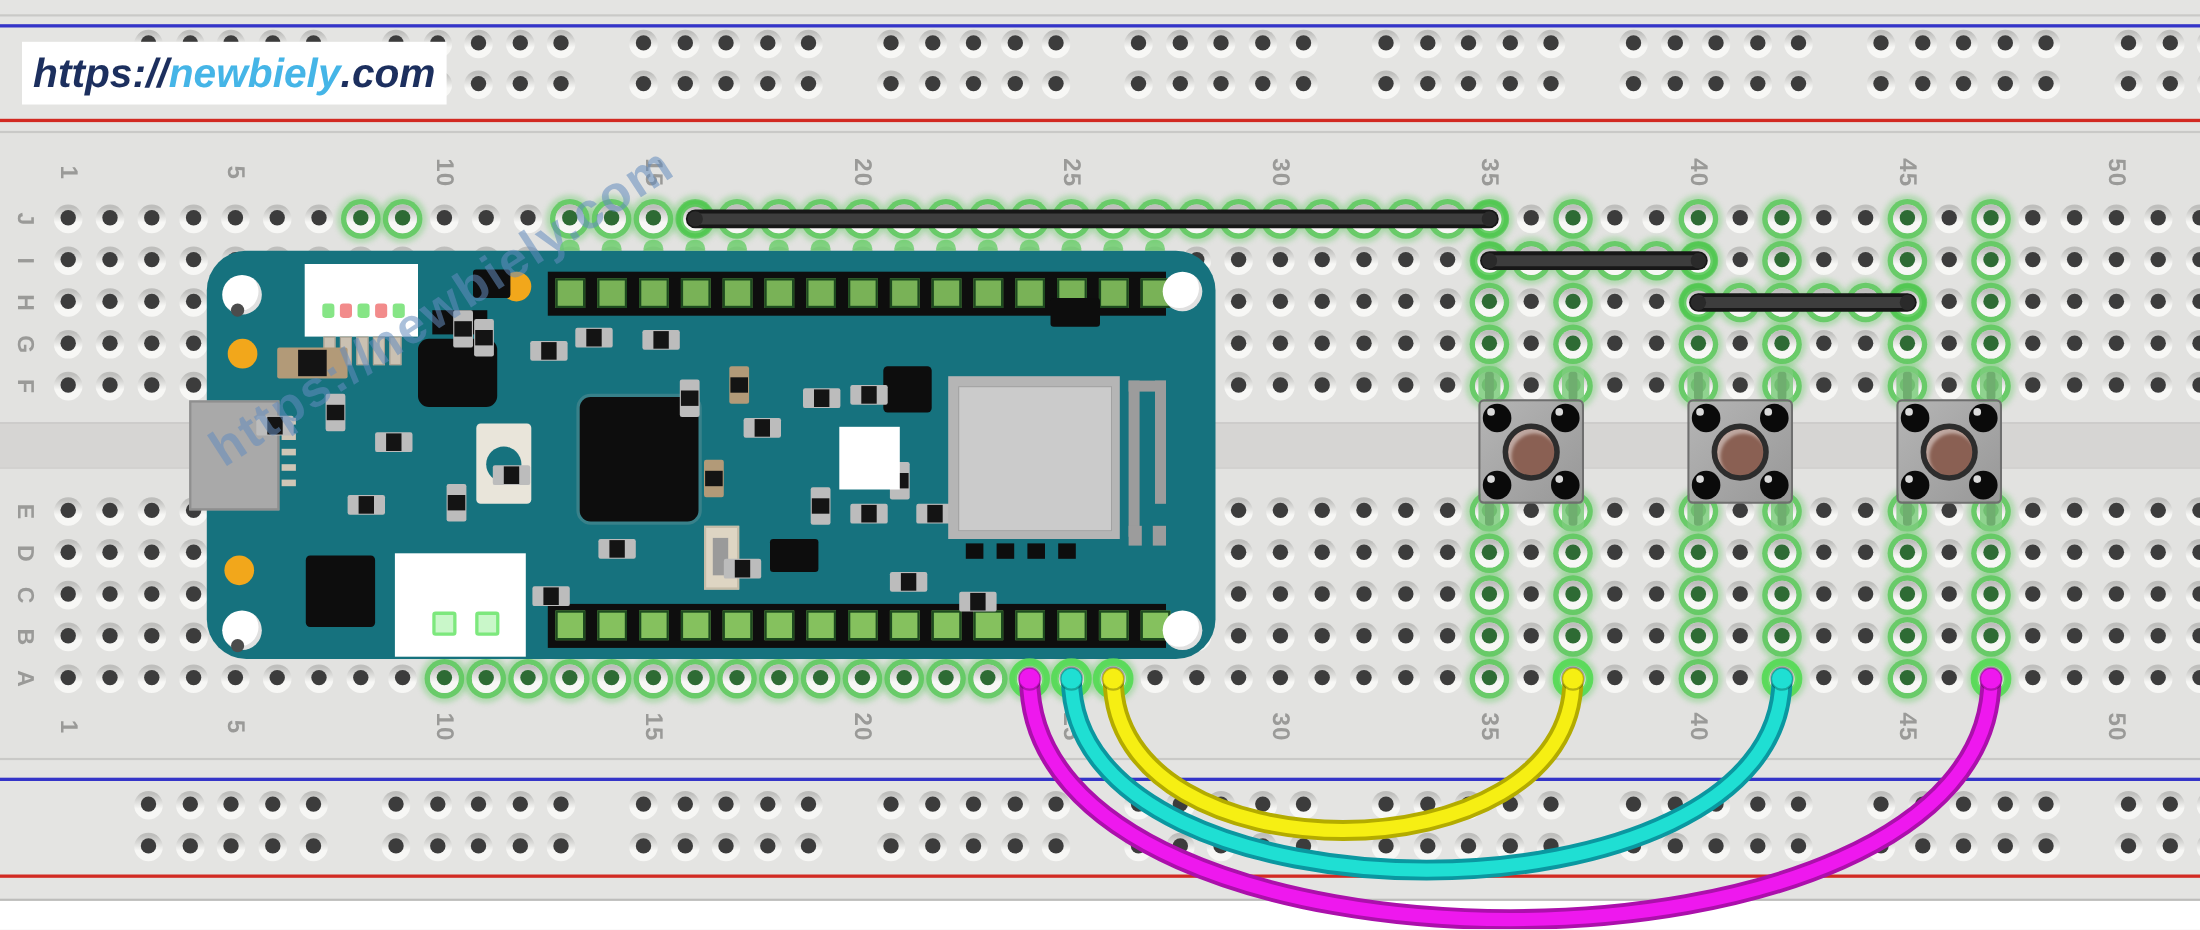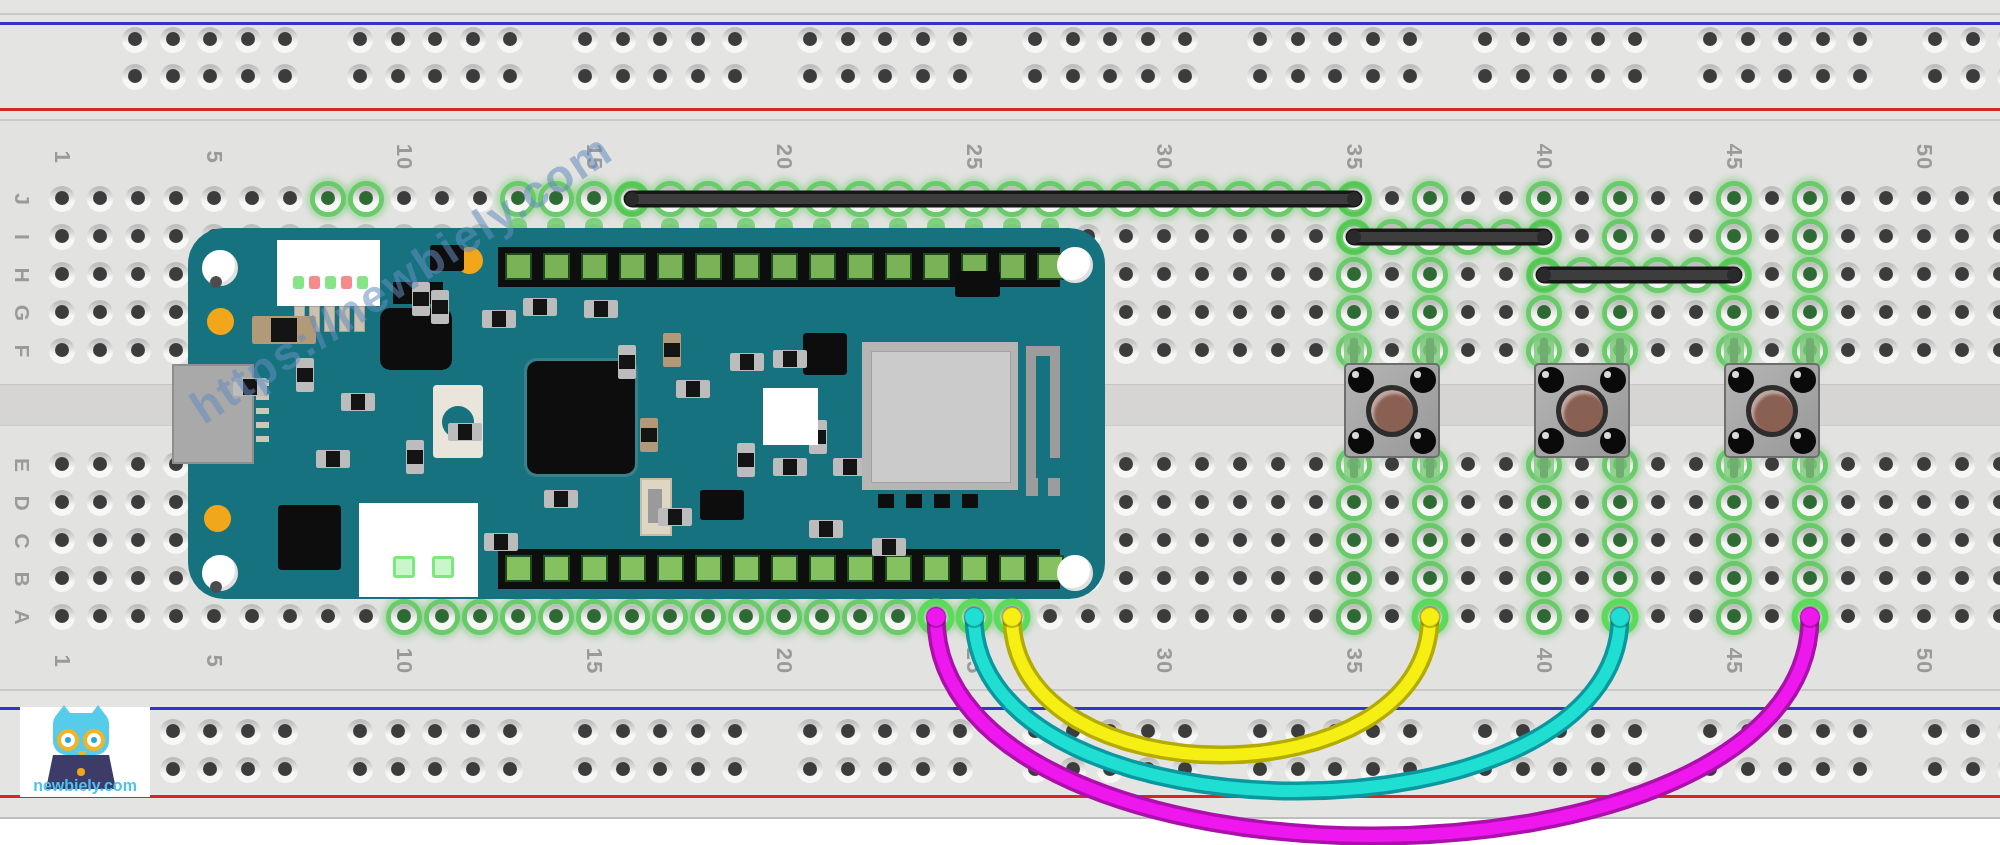--- a/index.html
+++ b/index.html
@@ -1071,26 +1071,20 @@
       <circle cx="974" cy="617" r="10" fill="#1fdfd3" stroke="rgba(0,0,0,0.25)" stroke-width="2"></circle>
       <circle cx="1620" cy="617" r="10" fill="#1fdfd3" stroke="rgba(0,0,0,0.25)" stroke-width="2"></circle>
       <circle cx="936" cy="617" r="15" fill="none" stroke="rgba(90,220,90,0.9)" stroke-width="7"></circle>
       <circle cx="1810" cy="617" r="15" fill="none" stroke="rgba(90,220,90,0.9)" stroke-width="7"></circle>
       <path d="M 936 617 C 936 909 1810 909 1810 617" fill="none" stroke="#ab10ab" stroke-width="19" stroke-linecap="round"></path>
       <path d="M 936 617 C 936 909 1810 909 1810 617" fill="none" stroke="#ee18ee" stroke-width="12" stroke-linecap="round"></path>
       <circle cx="936" cy="617" r="10" fill="#ee18ee" stroke="rgba(0,0,0,0.25)" stroke-width="2"></circle>
       <circle cx="1810" cy="617" r="10" fill="#ee18ee" stroke="rgba(0,0,0,0.25)" stroke-width="2"></circle>
     </svg>
 
-
-  <div class="abs" id="nb-logo">
-    <div id="owl-head">
-      <div class="owl-ear" style="left:2px"></div>
-      <div class="owl-ear" style="right:2px"></div>
-      <div class="owl-eye" style="left:4px"></div>
-      <div class="owl-eye" style="left:30px"></div>
-      <div id="owl-beak"></div>
-    </div>
-    <div id="owl-laptop"></div>
-    <div id="nb-logo-text">newbiely.com</div>
+  <div class="abs" id="url-box">
+    <span class="navy">https://</span>
+      <span class="cyan">newbiely</span>
+      <span class="navy">.com</span>
   </div>
 
+
 </div>
 
 </body></html>

